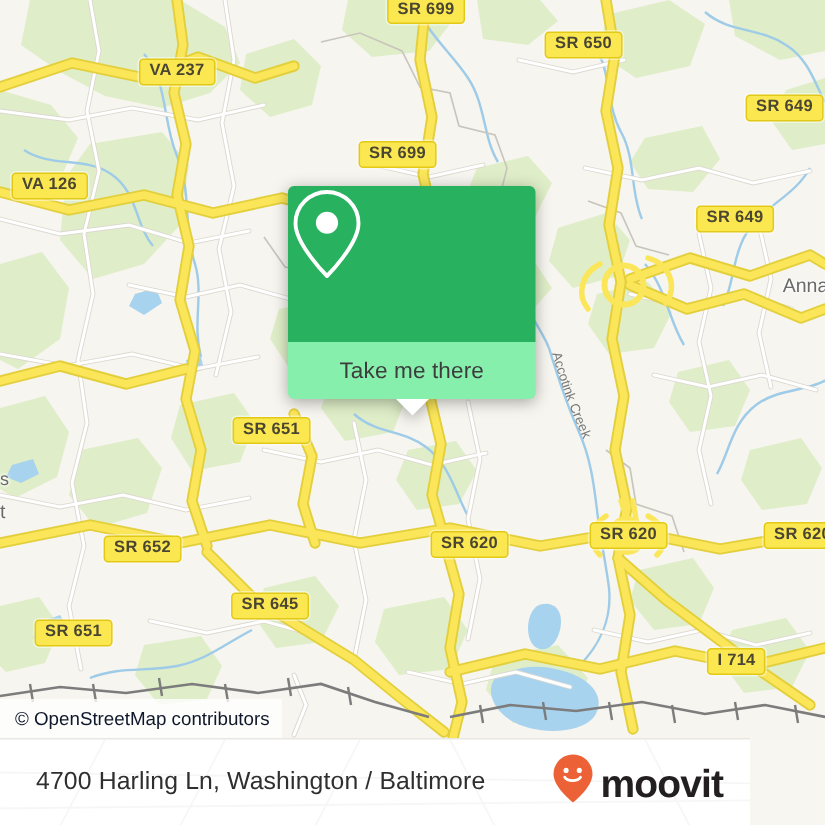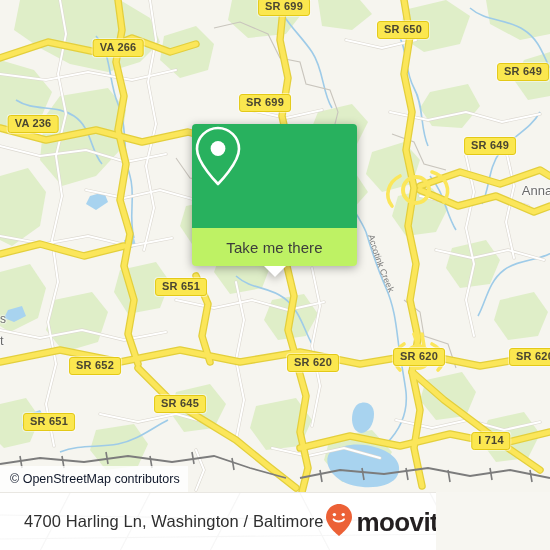--- a/index.html
+++ b/index.html
@@ -56,21 +56,21 @@
     border-radius:4px;
     filter:drop-shadow(0 2px 5px rgba(0,0,0,.33));
   }
   #popup-top{
     background:#28b15e;
     border-radius:4px 4px 0 0;
     height:104px;
     display:flex;align-items:center;justify-content:center;
   }
   #popup-bottom{
-    background:#bef264;
+    background:#86efac;
     border-radius:0 0 4px 4px;
     height:38px;
     display:flex;align-items:center;justify-content:center;
     position:relative;
   }
   #popup-label{
     color:#3c3c3c;
     font-size:15px;
     letter-spacing:.1px;
   }
@@ -94,21 +94,21 @@
     background:rgba(255,255,255,.78);
     color:#0f172a;
     font-size:12.5px;
     white-space:nowrap;
     z-index:6;
   }
 
   
   #bottombar{
     position:absolute;left:0;top:492px;
-    width:436px;height:58px;
+    width:500px;height:58px;
     background:#ffffff;
     display:flex;align-items:center;
     justify-content:space-between;
     box-sizing:border-box;
     padding:0 18px 0 24px;
     border-top:1px solid #e9e7e2;
     overflow:hidden;
   }
   #bottombar-ghost{
     position:absolute;left:0;top:0;width:550px;height:58px;
@@ -322,26 +322,26 @@
           <path d="M490,468 L492,480"></path>
             <path d="M530,470 L532,482"></path>
         </g>
       </g>
 
       <text class="creeklabel" font-family="Liberation Sans, sans-serif" font-size="9.5" fill="#6e6e6e">
         <textPath href="#creekpath" startOffset="4%">Accotink Creek</textPath>
       </text>
     </svg>
 
-    <div class="shield" style="left:118px;top:48px">VA 266</div>
+    <div class="shield" style="left:118px;top:48px">VA 237</div>
     <div class="shield" style="left:284px;top:7px">SR 699</div>
-    <div class="shield" style="left:403px;top:30px">SR 650</div>
+    <div class="shield" style="left:389px;top:30px">SR 650</div>
     <div class="shield" style="left:523px;top:72px">SR 649</div>
     <div class="shield" style="left:265px;top:103px">SR 699</div>
-    <div class="shield" style="left:33px;top:124px">VA 236</div>
+    <div class="shield" style="left:33px;top:124px">VA 126</div>
     <div class="shield" style="left:490px;top:146px">SR 649</div>
     <div class="shield" style="left:181px;top:287px">SR 651</div>
     <div class="shield" style="left:95px;top:366px">SR 652</div>
     <div class="shield" style="left:313px;top:363px">SR 620</div>
     <div class="shield" style="left:419px;top:357px">SR 620</div>
     <div class="shield" style="left:535px;top:357px">SR 620</div>
     <div class="shield" style="left:49px;top:422px">SR 651</div>
     <div class="shield" style="left:180px;top:404px">SR 645</div>
     <div class="shield" style="left:491px;top:441px">I 714</div>
 

